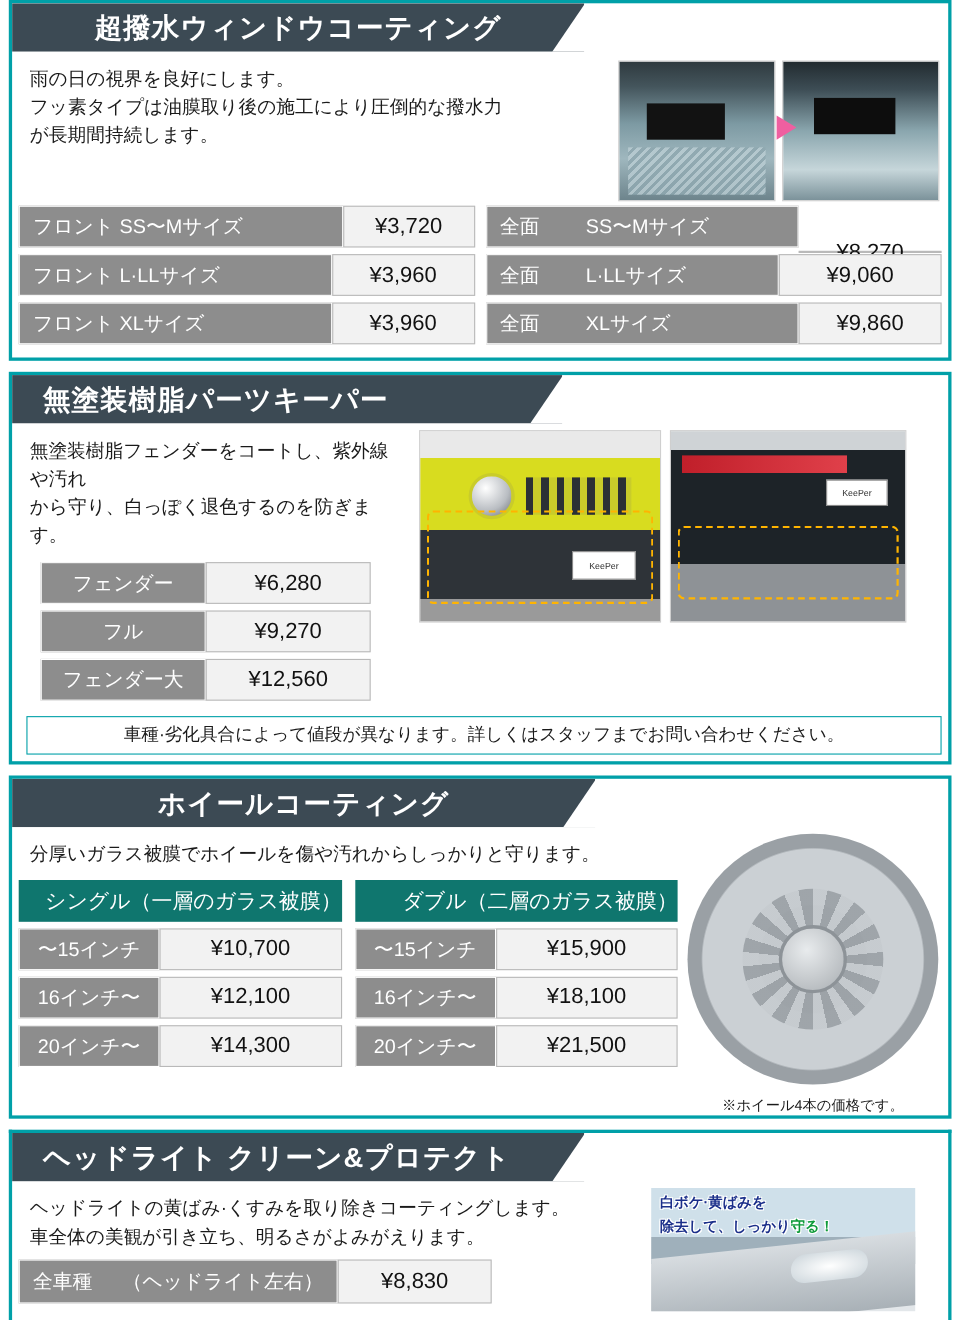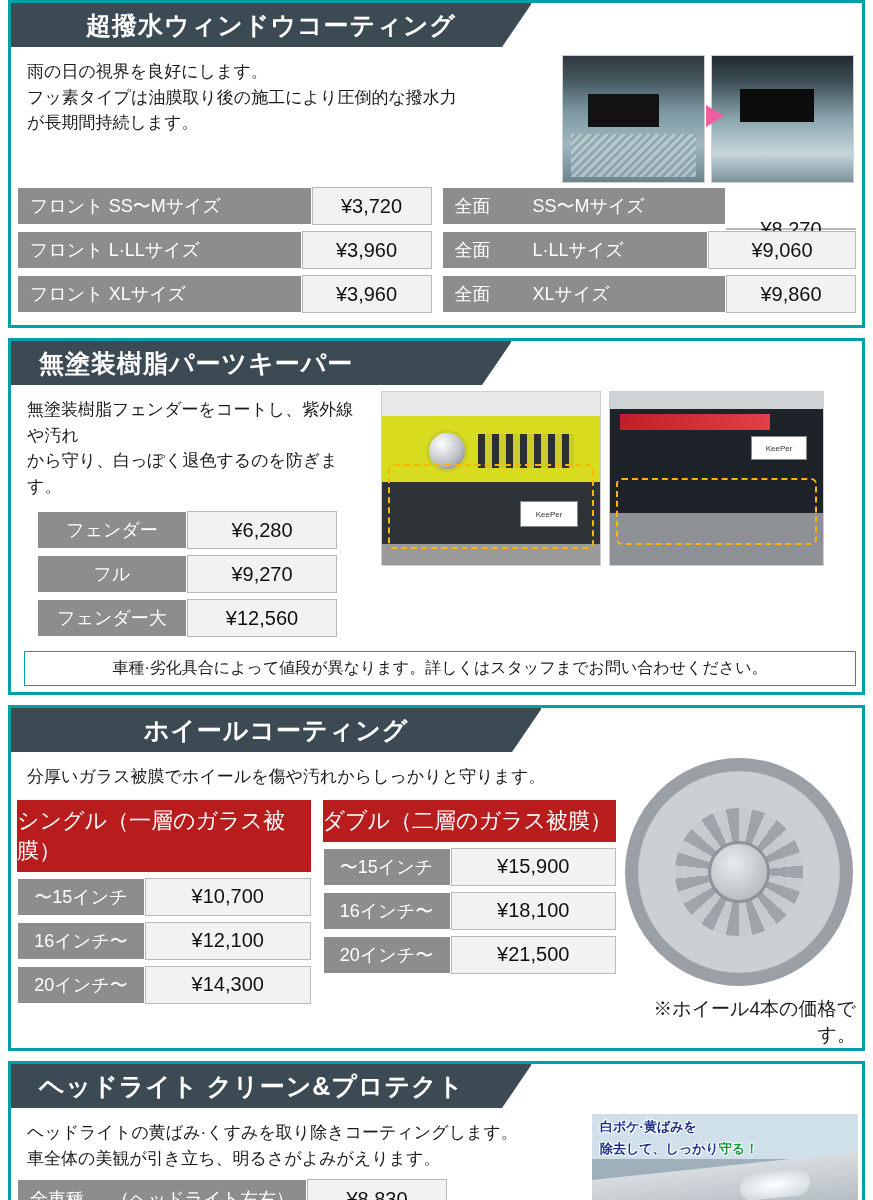--- a/index.html
+++ b/index.html
@@ -228,42 +228,42 @@
     opacity:.9;
   }
   .wheel::after {
     content:"";
     position:absolute; left:50%; top:50%; transform:translate(-50%,-50%);
     width: 56px; height:56px; border-radius:50%;
     background: radial-gradient(circle at 40% 35%, #e8ebed, #a9aeb2);
     border: 3px solid #8d9398;
   }
   .sub-head {
-    background: #b91c1c;
+    background: #0f766e;
     color: #ffffff;
-    font-size: 22px;
-    text-align: left;
+    font-size: 19px;
+    text-align: right;
     padding: 6px 0;
     margin-bottom: 6px;
   }
   .s3-tables { display: flex; gap: 12px; padding: 6px 6px 0 6px; }
   .s3-col { flex: 1; }
   .wheel-note {
-    font-size: 19px;
+    font-size: 13px;
     color: #1a1a1a;
-    text-align: right;
+    text-align: center;
     padding-top: 10px;
   }
 
   
   .s4-row { display: flex; }
   .s4-left { flex: 1; }
   .s4-right { width: 270px; padding: 6px 4px 0 0; position: relative; }
   .ph-head {
-    width: 266px; height: 112px;
+    width: 240px; height: 112px;
     background: linear-gradient(180deg,#cfe0ea 0 40%, #9fb0bb 40% 62%, #e3e7ea 62% 100%);
     position: relative;
     overflow: hidden;
   }
   .ph-head .hood {
     position:absolute; left:-10%; top:46%; width:120%; height:60%;
     background: linear-gradient(180deg,#d7dce0, #a9b1b7);
     transform: skewY(-6deg);
   }
   .ph-head .lightspot {

